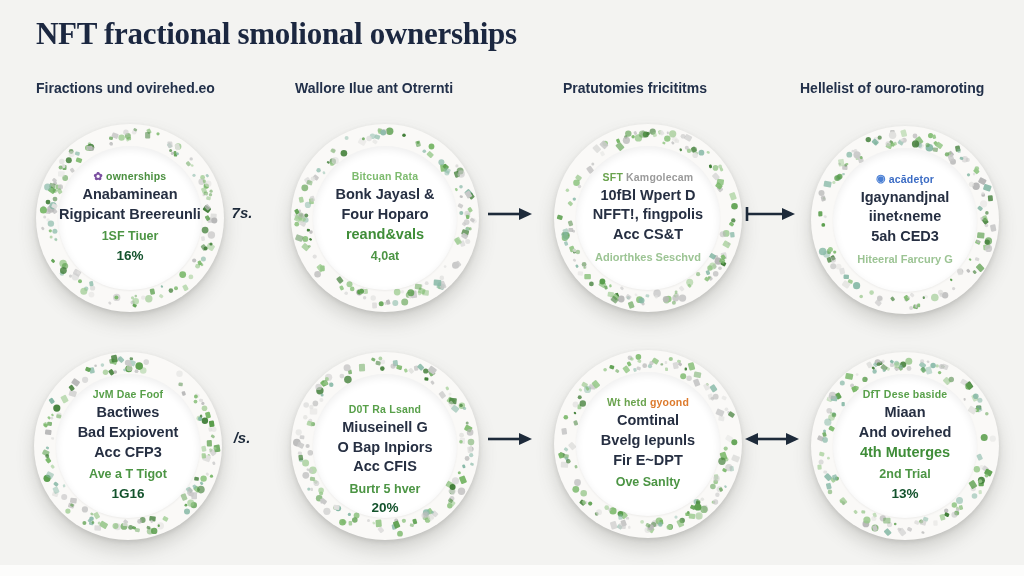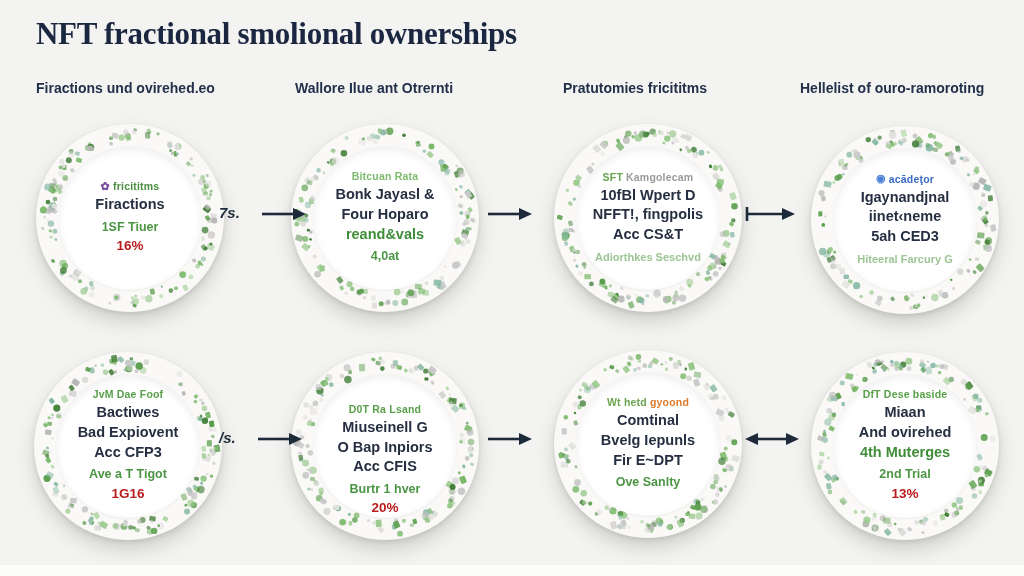--- a/index.html
+++ b/index.html
@@ -39,24 +39,24 @@
   }
   .badge{
     font-size:10.5px;font-weight:700;letter-spacing:0.2px;margin-bottom:3px;
     display:flex;align-items:center;justify-content:center;gap:3px;white-space:nowrap;
   }
   .badge .bicon{font-size:11px;line-height:1;}
   .inner div{white-space:nowrap;}
   .l-main{font-size:14.5px;font-weight:700;color:#262f42;line-height:1.35;}
   .l-green-main{font-size:14.5px;font-weight:700;color:#3f8d38;line-height:1.35;}
   .l-sub{font-size:12.5px;font-weight:600;color:#4c9544;line-height:1.4;margin-top:4px;}
-  .l-val{font-size:13.5px;font-weight:700;color:#b91c1c;line-height:1.4;margin-top:1px;}
+  .l-val{font-size:13.5px;font-weight:700;color:#14532d;line-height:1.4;margin-top:1px;}
   .l-note{font-size:11px;font-weight:600;color:#9cc494;line-height:1.5;margin-top:4px;}
 
-  .conn{position:absolute;display:flex;align-items:flex-start;gap:20px;height:26px;}
+  .conn{position:absolute;display:flex;align-items:center;gap:20px;height:26px;flex-direction:column;}
   .conn .clabel{font-size:15px;font-weight:700;font-style:italic;color:#1d2a3a;}
   #conn00{left:219px;top:204px}#conn01{left:486px;top:204px}#conn02{left:744px;top:204px}
   #conn10{left:219px;top:429px}#conn11{left:486px;top:429px}#conn12{left:744px;top:429px}
 
   .bottom-strip{position:absolute;left:0;right:0;bottom:0;height:11px;background:#fcfcfb;}
 </style>
 </head>
 <body>
 
 <div class="stage">
@@ -204,23 +204,24 @@
           <rect x="22.0" y="47.3" width="6.7" height="5.3" rx="1" fill="#e0e0de" opacity="0.49" transform="rotate(1 25.3 50.6)"></rect>
           <rect x="14.8" y="135.3" width="3.8" height="3.0" rx="1" fill="#5a9e4c" opacity="0.92" transform="rotate(47 16.7 137.2)"></rect>
           <rect x="16.0" y="54.5" width="4.3" height="3.5" rx="1" fill="#c9c9c9" opacity="0.89" transform="rotate(43 18.2 56.7)"></rect>
           <circle cx="122.0" cy="9.8" r="1.6" fill="#7ab86a" opacity="0.84"></circle>
           <rect x="130.5" y="17.6" width="6.0" height="4.8" rx="1" fill="#c9c9c9" opacity="0.69" transform="rotate(84 133.5 20.6)"></rect>
         </svg>
       </div>
     <div class="inner">
         <div class="badge">
           <span class="bicon" style="color: rgb(123, 79, 160);">✿</span>
-          <span style="color: rgb(74, 143, 63);">fricititms</span>
+          <span style="color: rgb(74, 143, 63);">ownerships</span>
         </div>
-        <div class="l-main">Firactions</div>
+        <div class="l-main">Anabaminean</div>
+        <div class="l-main">Rigpicant Breereunli</div>
         <div class="l-sub">1SF Tiuer</div>
         <div class="l-val">16%</div>
       </div>
   </div>
   <div class="cell t2">
     <div class="ring">
         <svg width="188" height="188" viewBox="0 0 188 188">
           <circle cx="41.8" cy="37.4" r="3.2" fill="#3f7d36" opacity="0.64"></circle>
           <circle cx="170.0" cy="62.8" r="1.8" fill="#86b8a6" opacity="0.70"></circle>
           <circle cx="82.2" cy="174.0" r="2.7" fill="#e0e0de" opacity="0.64"></circle>
@@ -961,21 +962,21 @@
           <rect x="179.1" y="110.8" width="3.5" height="2.8" rx="1" fill="#86b8a6" opacity="0.67" transform="rotate(19 180.9 112.6)"></rect>
         </svg>
       </div>
     <div class="inner">
         <div class="badge">
           <span style="color: rgb(88, 160, 74); margin-top: 29px;">D0T Ra Lsand</span>
         </div>
         <div class="l-main">Miuseinell G</div>
         <div class="l-main">O Bap Inpiors</div>
         <div class="l-main">Acc CFIS</div>
-        <div class="l-sub">Burtr 1 hver</div>
+        <div class="l-sub">Burtr 5 hver</div>
         <div class="l-val">20%</div>
       </div>
   </div>
   <div class="cell b3">
     <div class="ring">
         <svg width="188" height="188" viewBox="0 0 188 188">
           <rect x="24.6" y="38.6" width="3.2" height="2.5" rx="1" fill="#98c98b" opacity="0.53" transform="rotate(40 26.2 40.2)"></rect>
           <circle cx="96.0" cy="16.2" r="2.1" fill="#86b8a6" opacity="0.61"></circle>
           <circle cx="142.2" cy="151.7" r="2.6" fill="#86b8a6" opacity="0.69"></circle>
           <circle cx="122.0" cy="167.1" r="1.6" fill="#86b8a6" opacity="0.46"></circle>

